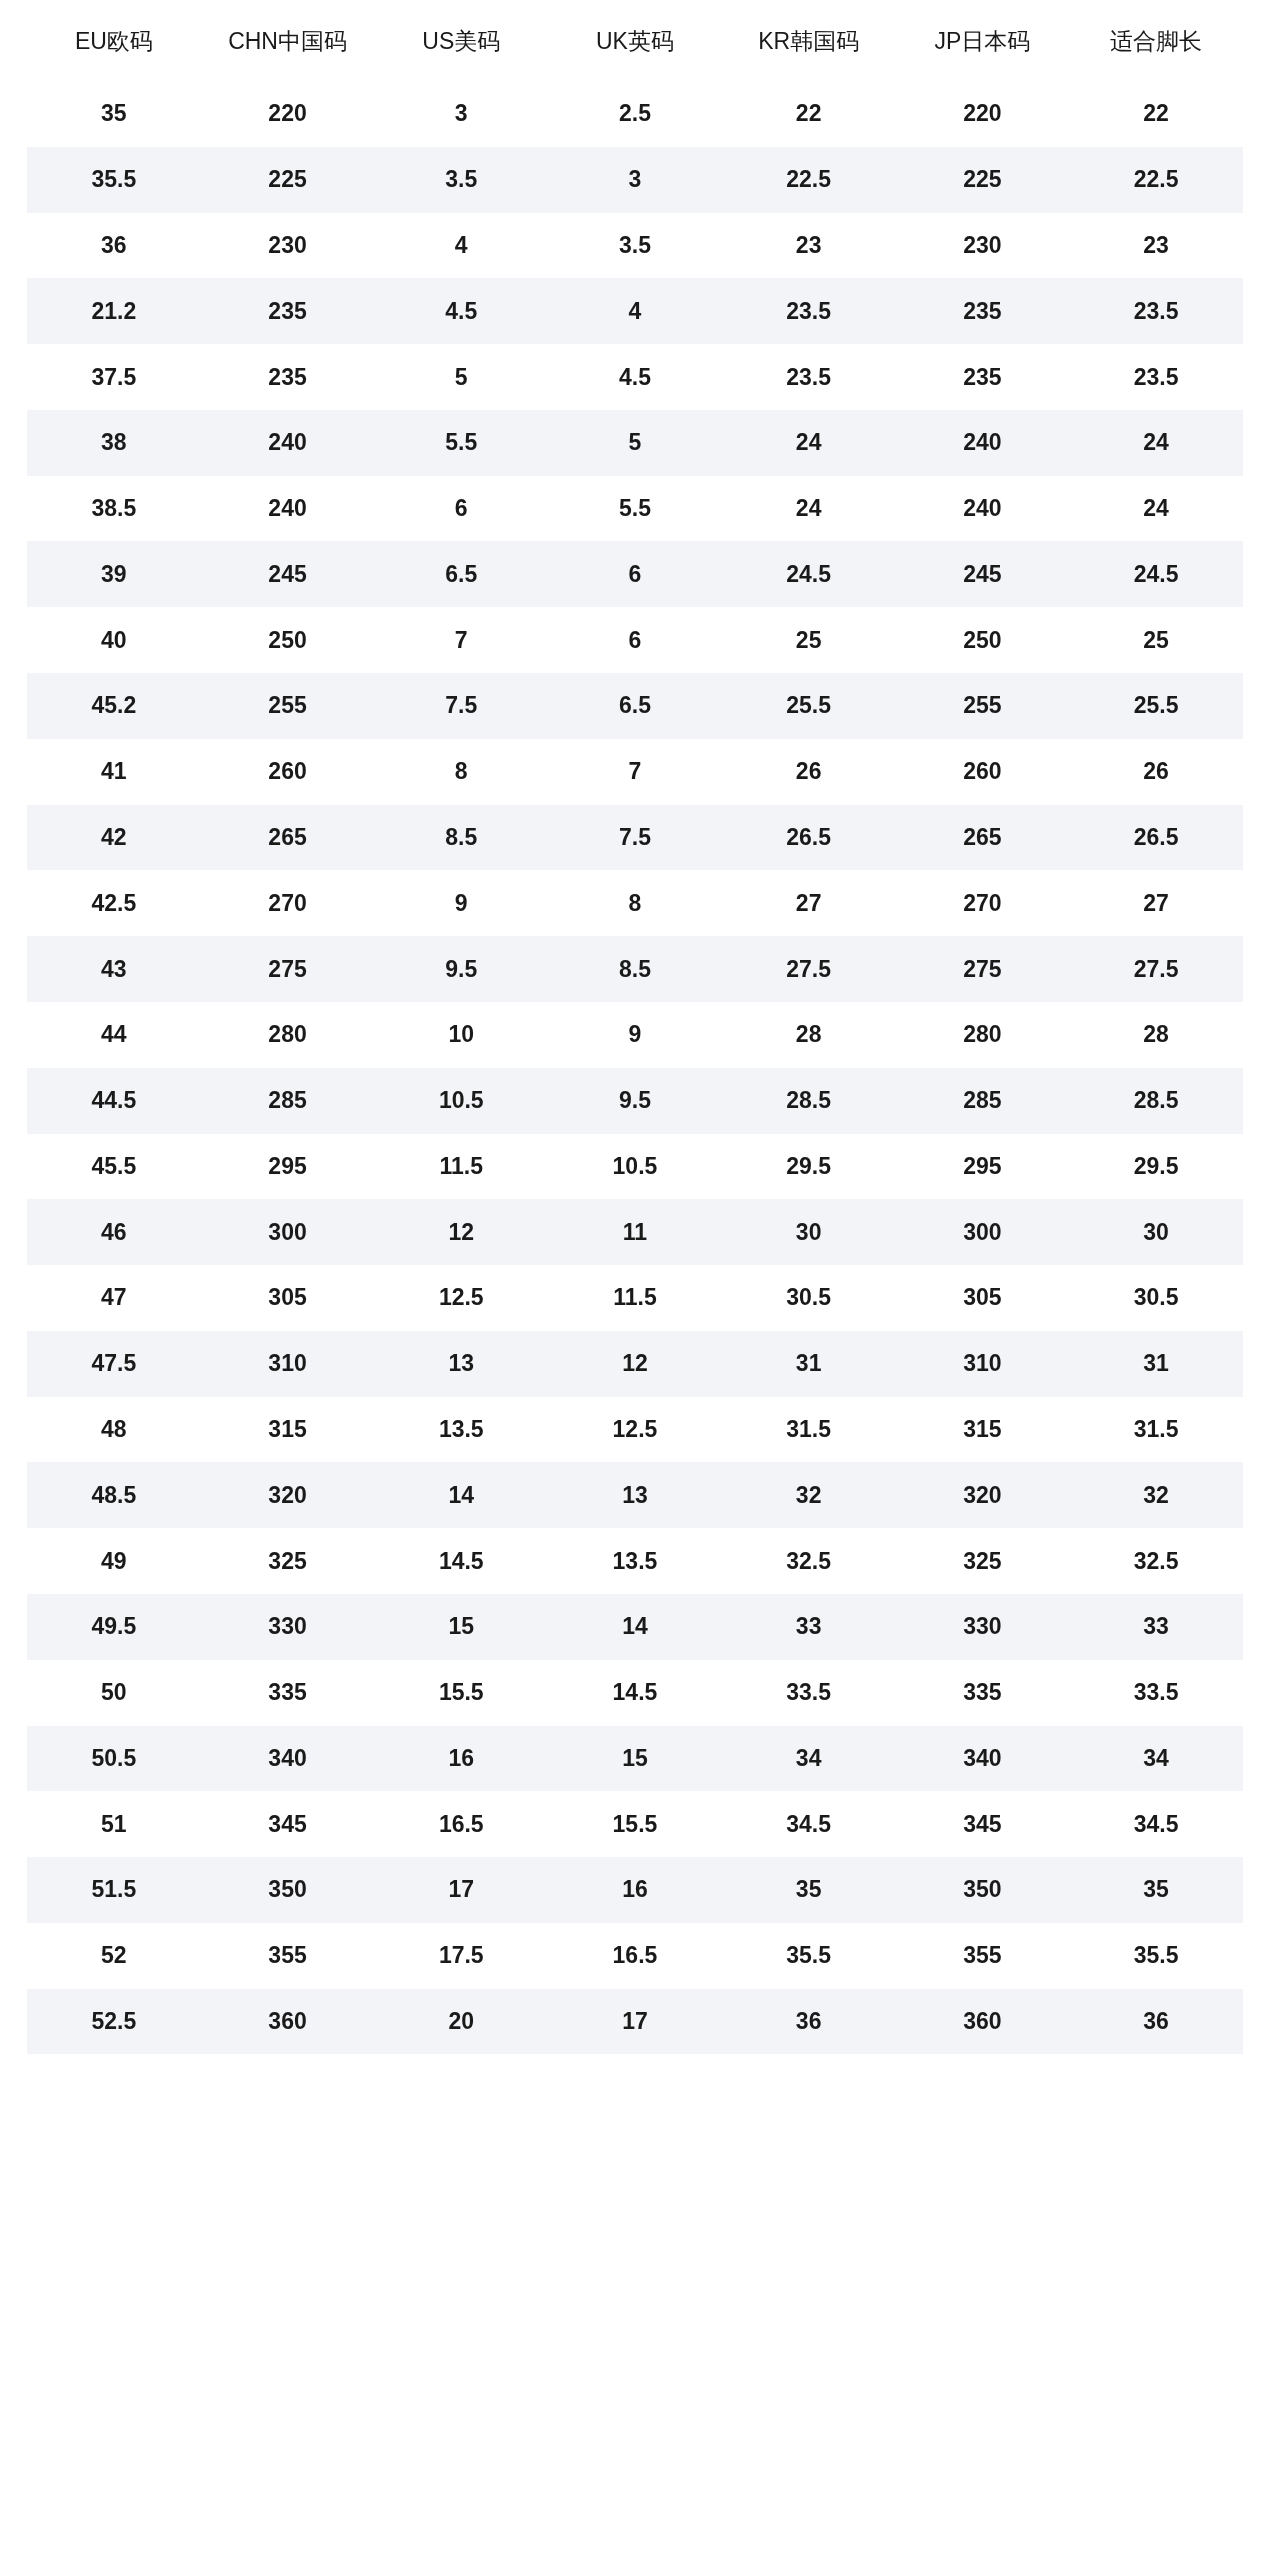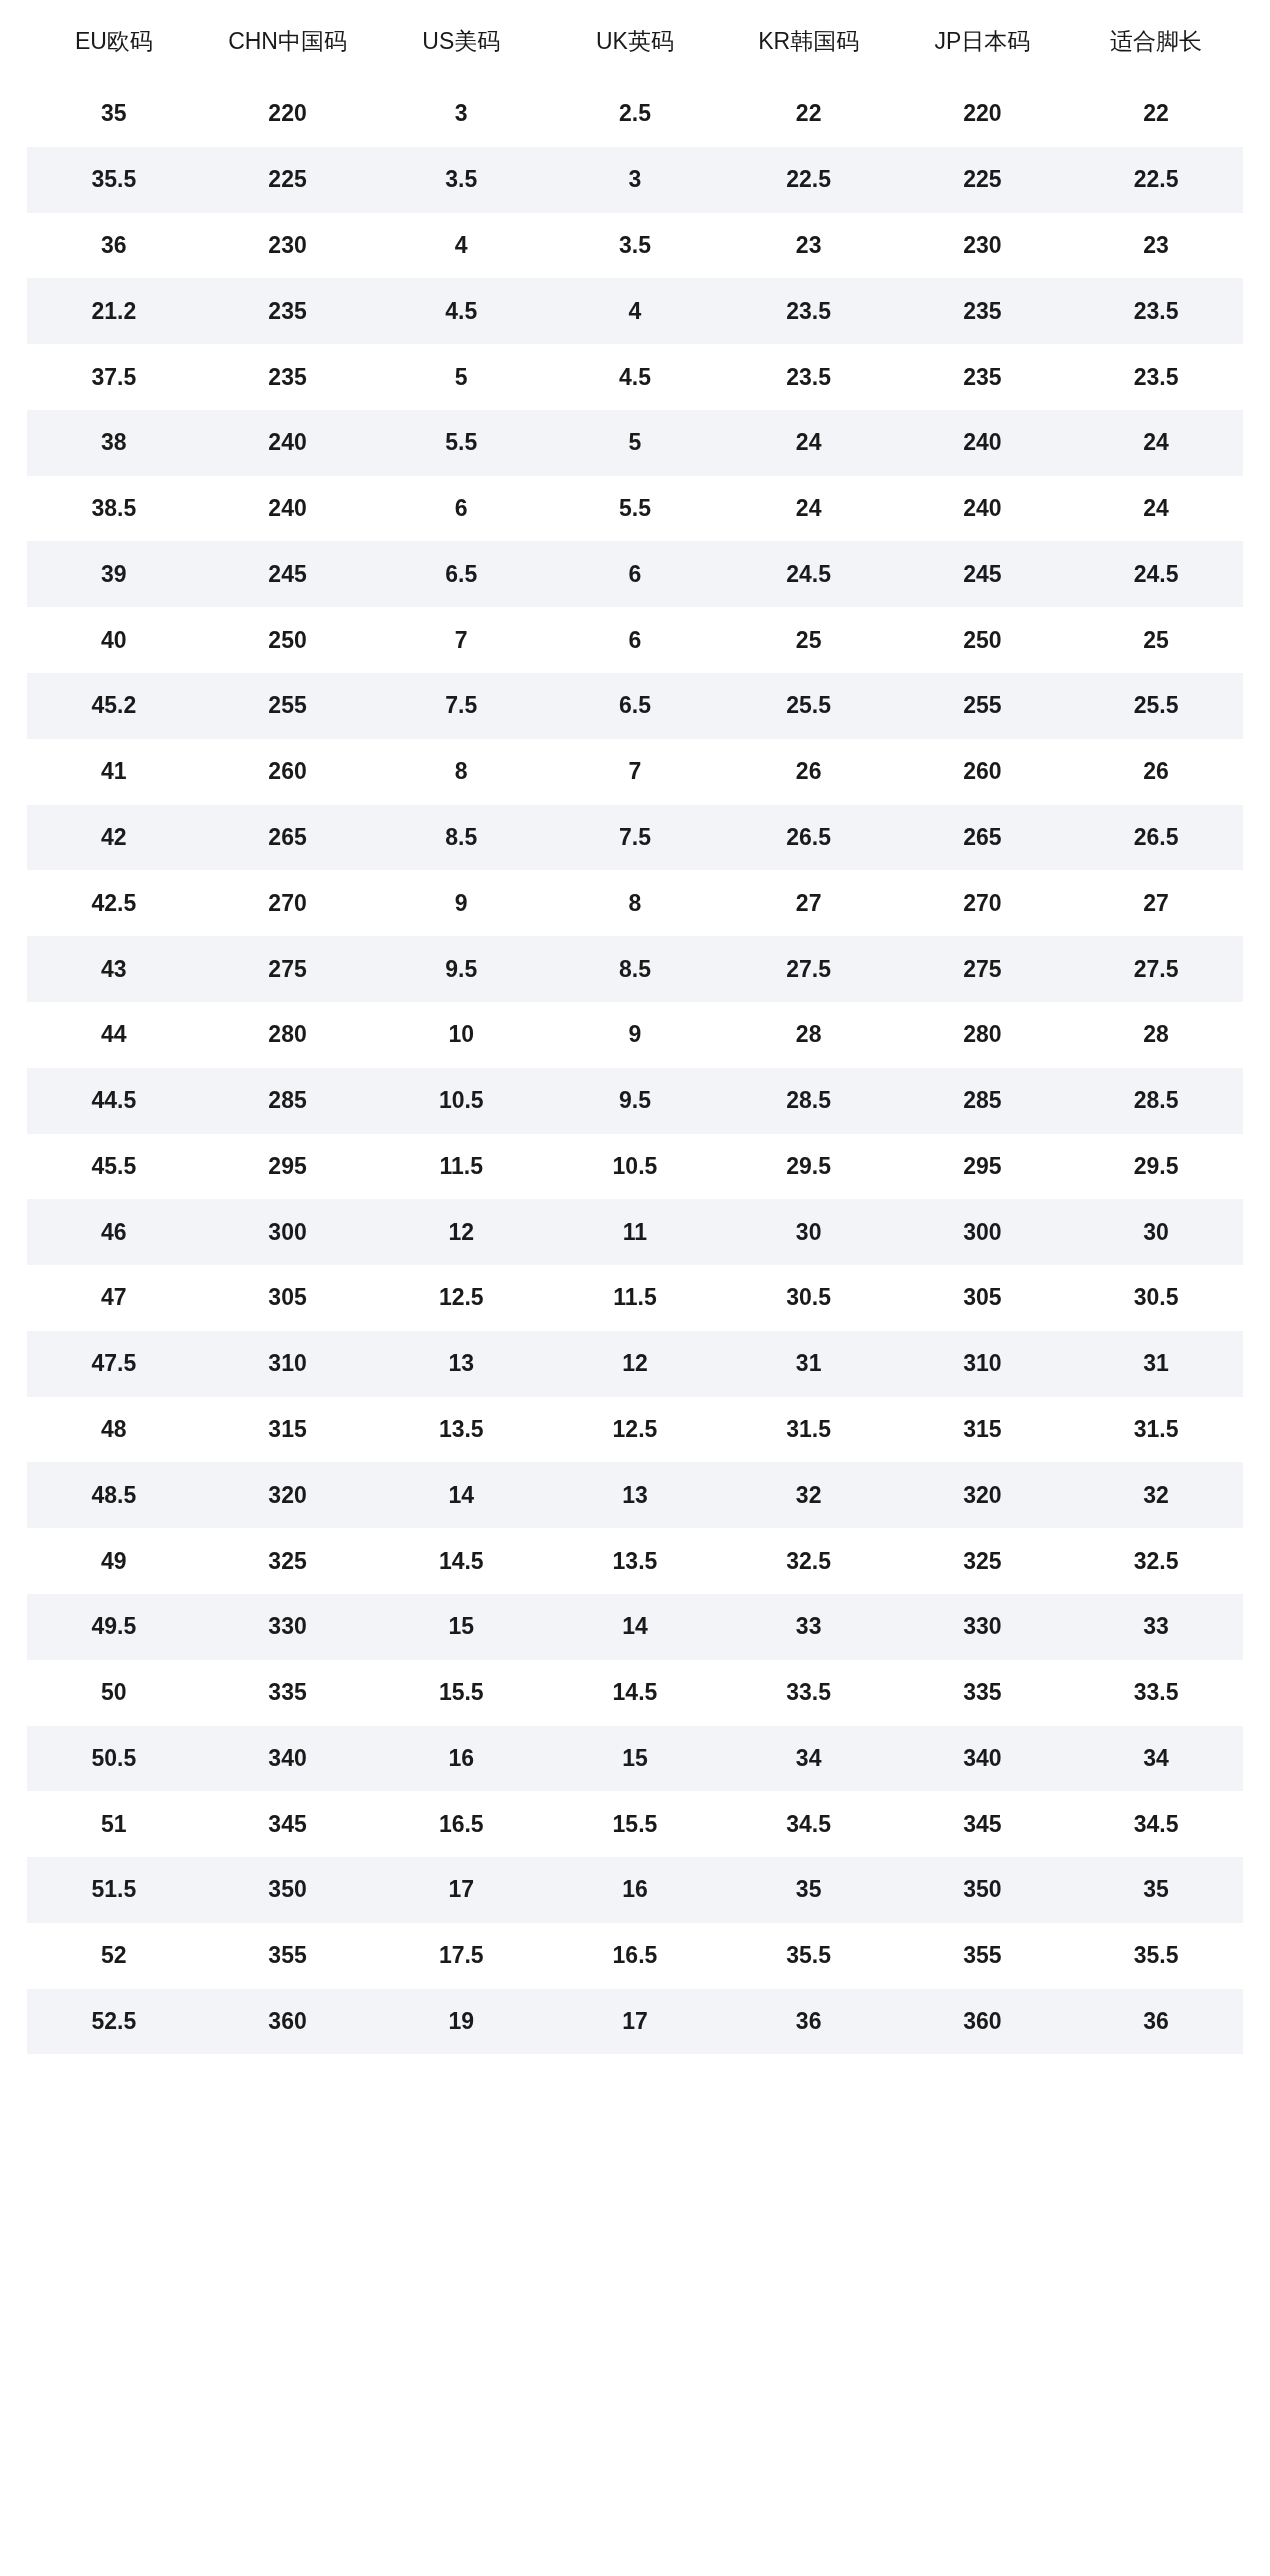--- a/index.html
+++ b/index.html
@@ -327,21 +327,21 @@
           <td>355</td>
           <td>17.5</td>
           <td>16.5</td>
           <td>35.5</td>
           <td>355</td>
           <td>35.5</td>
         </tr>
         <tr>
           <td>52.5</td>
           <td>360</td>
-          <td>19</td>
+          <td>20</td>
           <td>17</td>
           <td>36</td>
           <td>360</td>
           <td>36</td>
         </tr>
       </tbody>
   </table>
   <div class="bottom-spacer"></div>
 </div>
 

